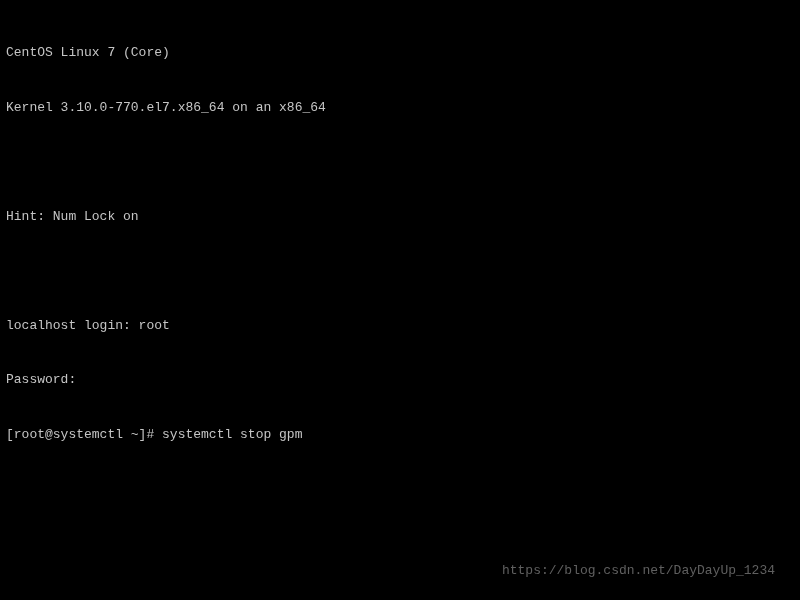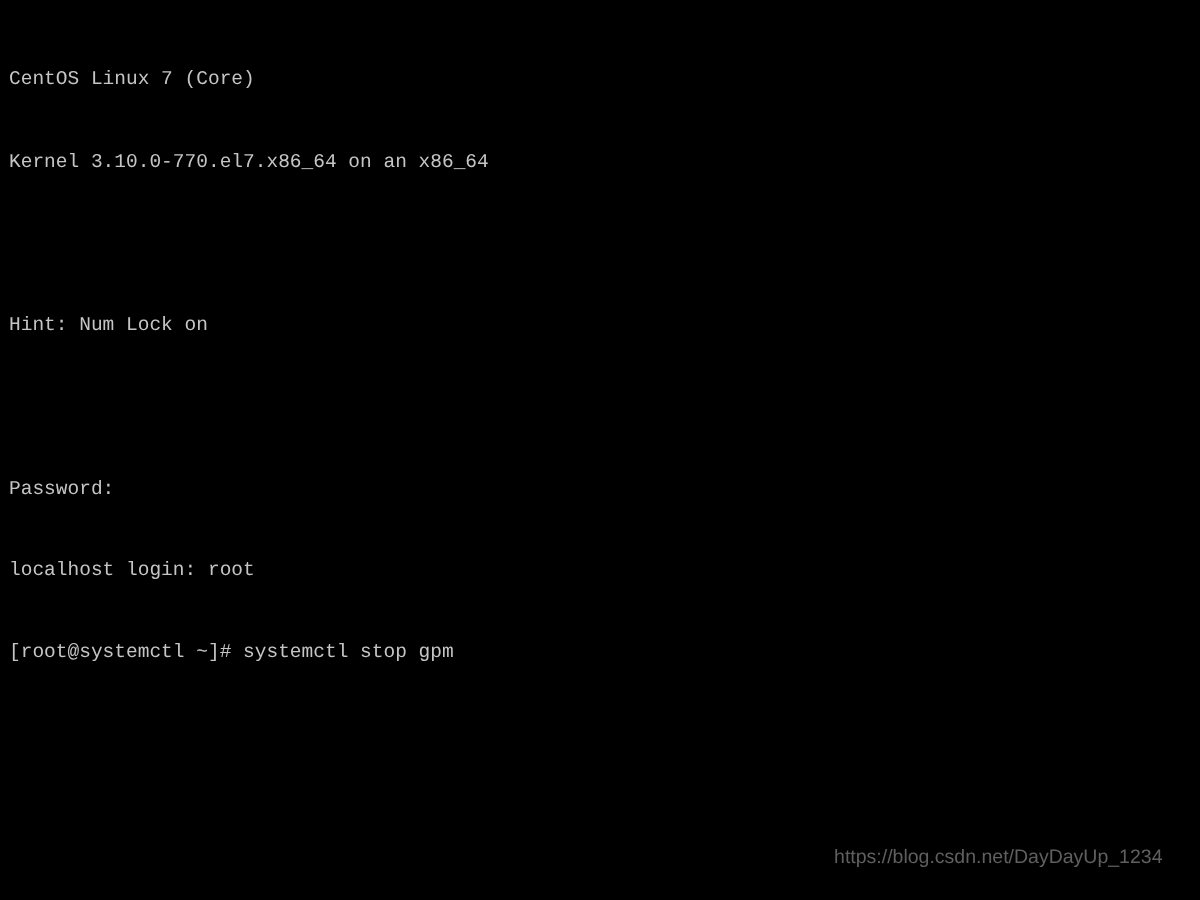--- a/index.html
+++ b/index.html
@@ -27,32 +27,32 @@
       display: block;
     }
     .spacer {
       height: 18px;
     }
     .watermark {
       position: absolute;
       bottom: 20px;
       right: 25px;
       color: #888888;
-      font-family: Liberation Sans, sans-serif;
+      font-family: Liberation Mono, monospace;
       font-size: 13px;
       opacity: 0.7;
     }
   </style>
 </head>
 <body>
 
 <div class="terminal">
   <span class="line">CentOS Linux 7 (Core)</span>
   <span class="line">Kernel 3.10.0-770.el7.x86_64 on an x86_64</span>
   <div class="spacer"></div>
   <span class="line">Hint: Num Lock on</span>
   <div class="spacer"></div>
+  <span class="line">localhost login: root</span>
   <span class="line">Password:</span>
-  <span class="line">localhost login: root</span>
   <span class="line">[root@systemctl ~]# systemctl stop gpm</span>
 </div>
 
 <div class="watermark">https://blog.csdn.net/DayDayUp_1234</div>
 
 </body></html>

